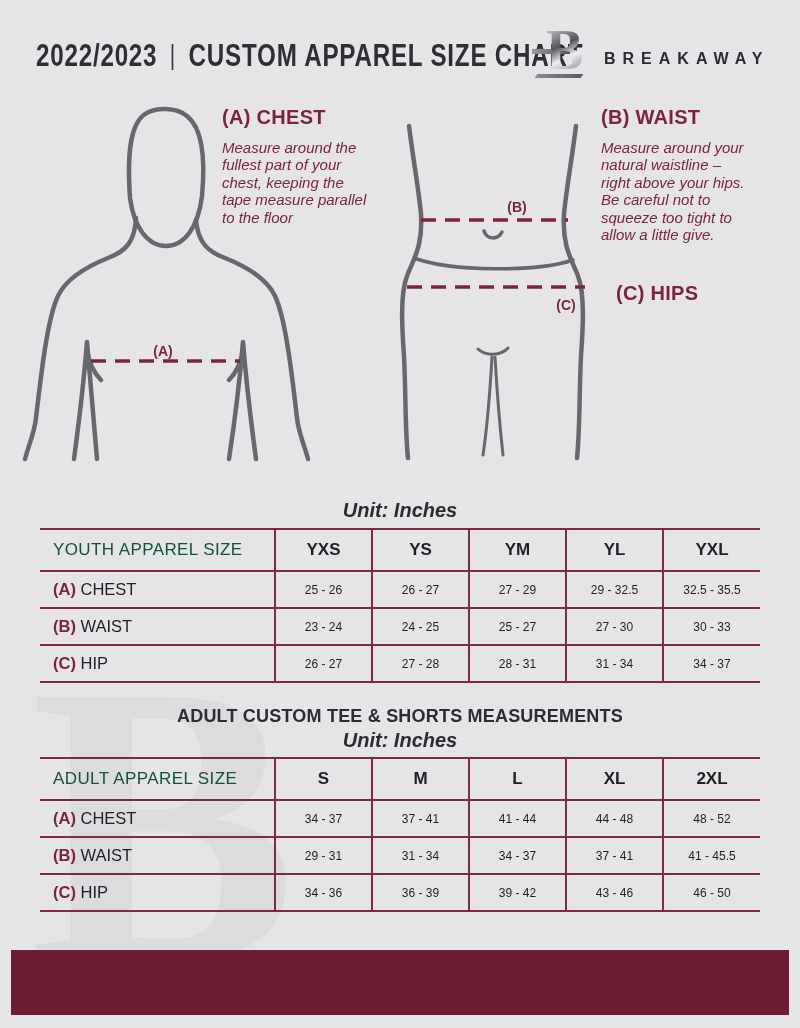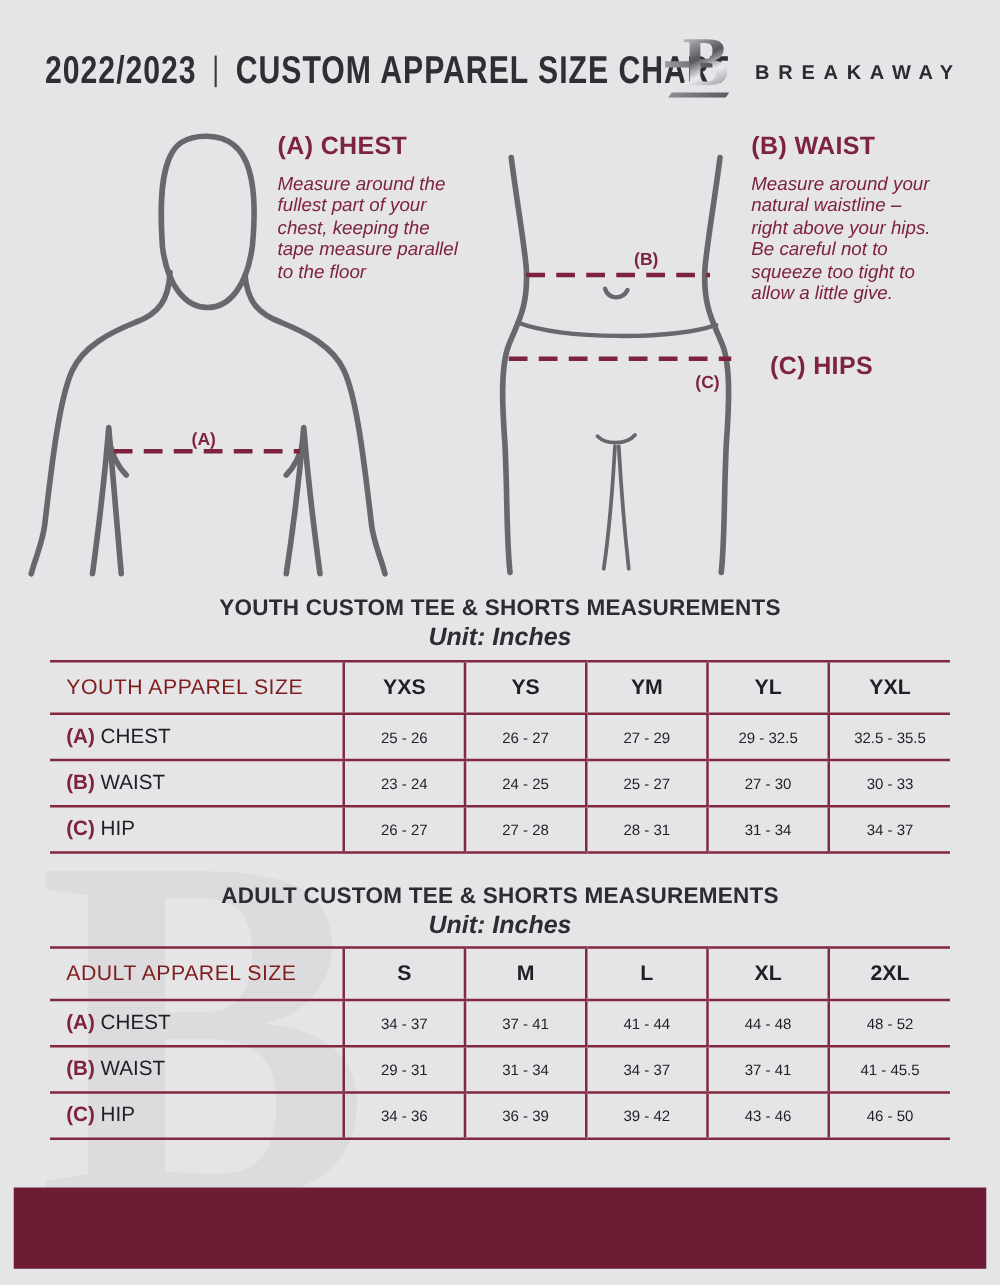--- a/index.html
+++ b/index.html
@@ -62,21 +62,21 @@
   .t-adult-title{top:706px;} .t-adult-sub{top:729px;}
   .size-table{position:absolute;left:40px;width:720px;z-index:2;
     border-collapse:collapse;table-layout:fixed;background:transparent;}
   .size-table th,.size-table td{
     border-top:2px solid #80293f;border-bottom:2px solid #80293f;
     text-align:center;color:#1f1f24;padding:0;}
   .size-table th{font-size:17px;font-weight:bold;height:40px;}
   .size-table td{font-size:12px;height:35px;}
   .size-table th:not(:first-child),.size-table td:not(:first-child){border-left:2px solid #80293f;}
   .size-table .lab{text-align:left;padding-left:13px;}
-  .size-table th.lab{font-weight:normal;font-size:17px;color:#7f1d1d;letter-spacing:.4px;}
+  .size-table th.lab{font-weight:normal;font-size:17px;color:#14532d;letter-spacing:.4px;}
   .size-table td.lab{font-size:16.5px;}
   .size-table .prefix{color:#7d2340;font-weight:bold;}
   .tbl-youth{top:528px;} .tbl-adult{top:757px;}
   
   .footer-bar{position:absolute;left:11px;top:950px;width:778px;height:65px;
     background:#6e1c34;z-index:3;}
 </style>
 </head>
 <body>
 
@@ -137,21 +137,20 @@
 natural waistline –
 right above your hips.
 Be careful not to
 squeeze too tight to
 allow a little give.</p>
   </div>
   <div class="instruction ins-c">
     <h3>(C) HIPS</h3>
   </div>
 
-  <div class="sec-title t-youth-title">YOUTH CUSTOM TEE &amp; SHORTS MEASUREMENTS</div>
   <div class="sec-sub t-youth-sub">Unit: Inches</div>
   <table class="size-table tbl-youth">
       <colgroup>
         <col style="width: 235px;">
         <col style="width: 97px;">
         <col style="width: 97px;">
         <col style="width: 97px;">
         <col style="width: 97px;">
         <col style="width: 97px;">
       </colgroup>

